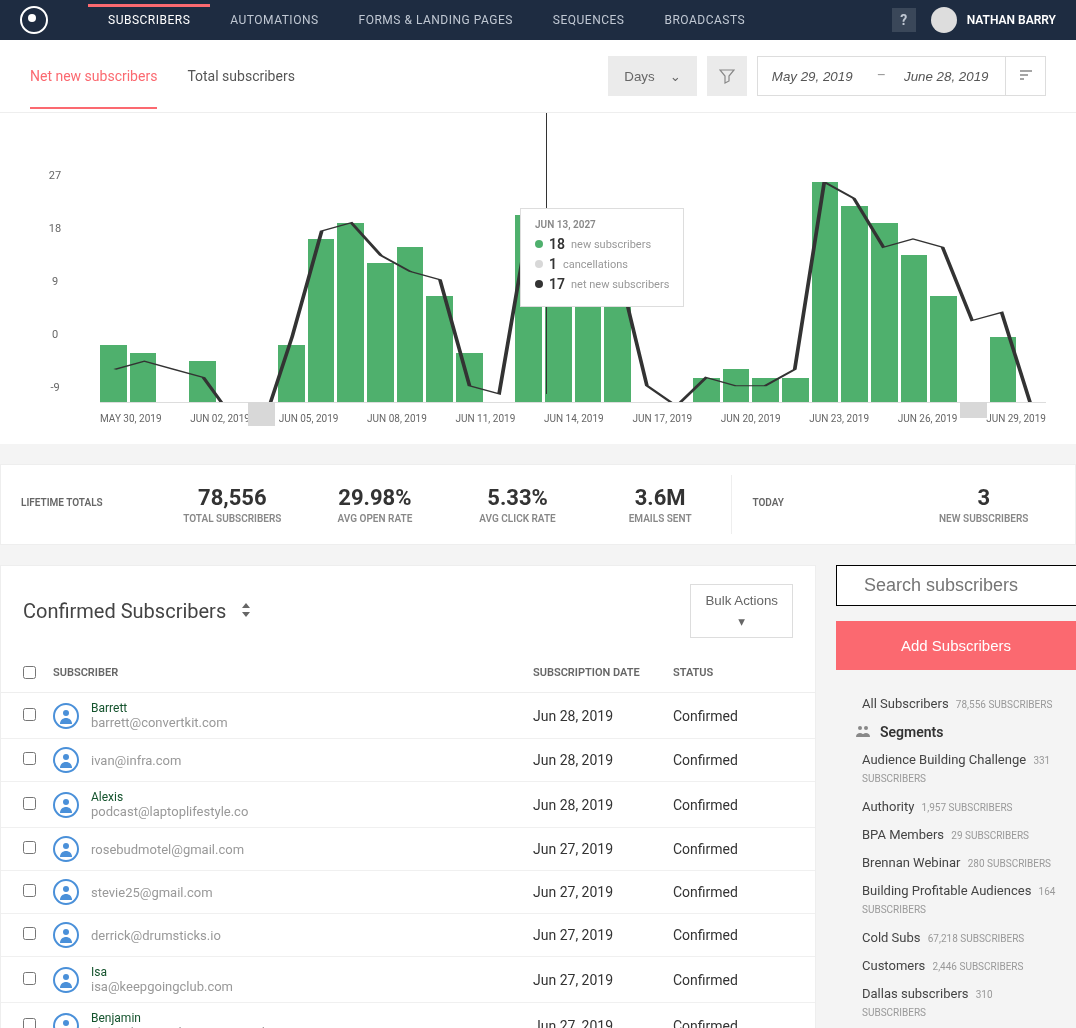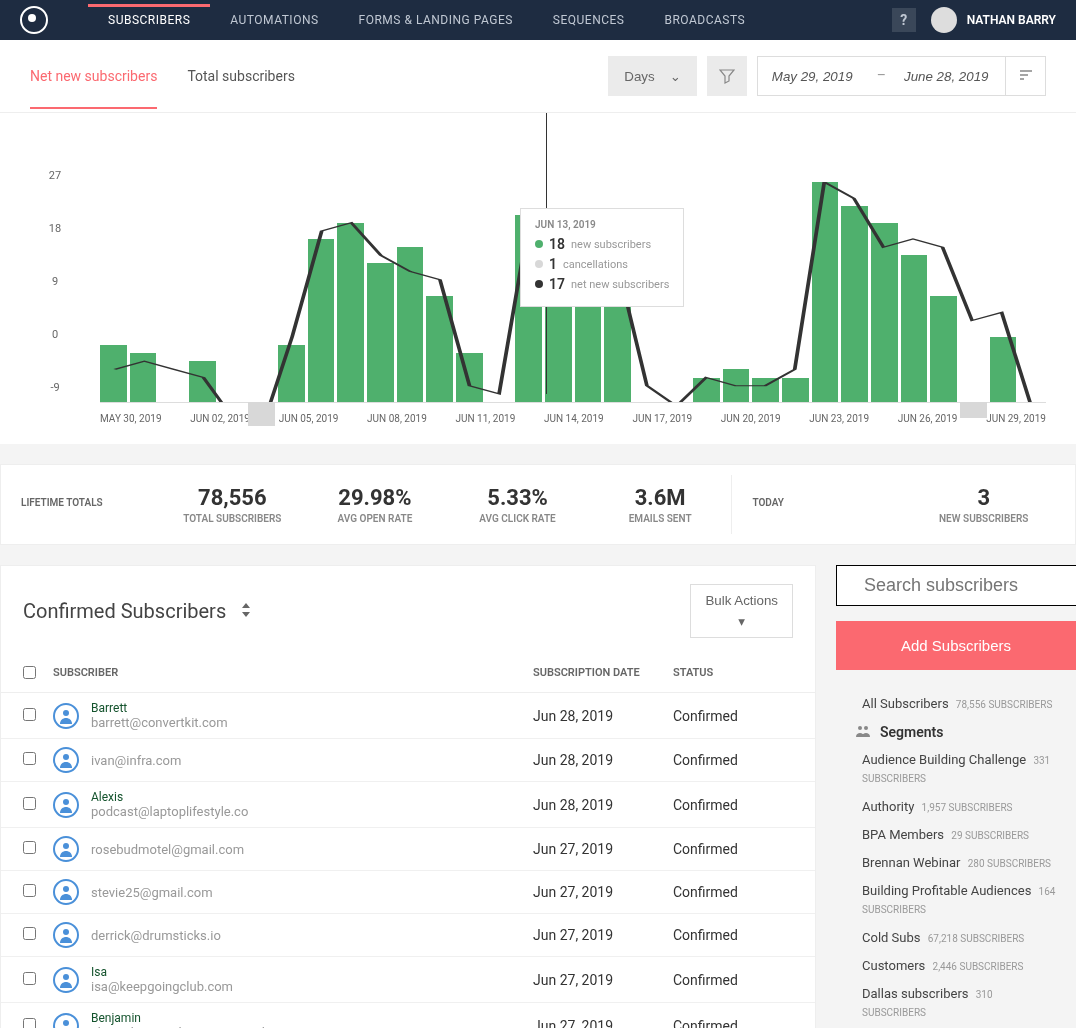--- a/index.html
+++ b/index.html
@@ -228,21 +228,21 @@
         <div style="flex: 1 1 0%; position: relative; height: 100%;">
           <div class="bar" style="height: 0%; position: absolute; bottom: 0px; left: 0px; right: 0px;"></div>
         </div>
       </div>
     <svg class="line-svg" id="line-svg" preserveAspectRatio="none" viewBox="0 0 100 100">
         <path d="M1.5625,85.18518518518519 L4.6875,81.48148148148148 L7.8125,85.18518518518519 L10.9375,88.88888888888889 L14.0625,107.4074074074074 L17.1875,111.11111111111111 L20.3125,70.37037037037038 L23.4375,22.222222222222214 L26.5625,18.51851851851852 L29.6875,33.33333333333334 L32.8125,40.74074074074075 L35.9375,44.44444444444444 L39.0625,92.5925925925926 L42.1875,96.29629629629629 L45.3125,18.51851851851852 L48.4375,18.51851851851852 L51.5625,18.51851851851852 L54.6875,37.03703703703704 L57.8125,92.5925925925926 L60.9375,101.85185185185185 L64.0625,88.88888888888889 L67.1875,92.5925925925926 L70.3125,92.5925925925926 L73.4375,85.18518518518519 L76.5625,0 L79.6875,7.407407407407405 L82.8125,29.629629629629633 L85.9375,25.925925925925924 L89.0625,29.629629629629633 L92.1875,62.96296296296296 L95.3125,59.25925925925926 L98.4375,101.85185185185185 " fill="none" stroke="#333" stroke-width="0.4"></path>
       </svg>
   </div>
   <div class="vline"></div>
   <div class="tooltip">
-    <div class="tooltip-date">JUN 13, 2019</div>
+    <div class="tooltip-date">JUN 13, 2027</div>
     <div id="tooltip-rows">
         <div class="tooltip-row">
           <span class="dot" style="background:#4fb06d"></span>
           <span class="tooltip-val">18</span>
           <span class="tooltip-label">new subscribers</span>
         </div>
         <div class="tooltip-row">
           <span class="dot" style="background:#d8d8d8"></span>
           <span class="tooltip-val">1</span>
           <span class="tooltip-label">cancellations</span>

